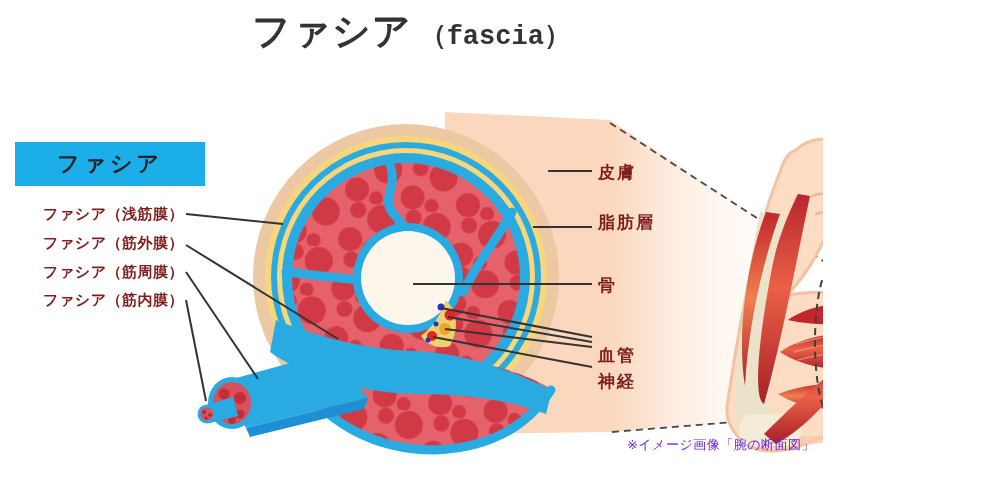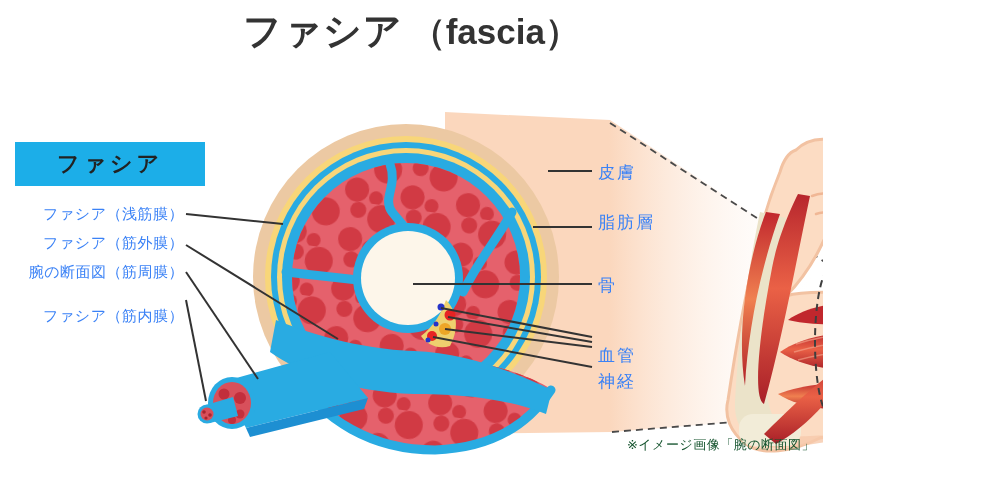--- a/index.html
+++ b/index.html
@@ -2,28 +2,28 @@
 <html><head>
 <meta charset="utf-8">
 <style>
   html,body{margin:0;padding:0;background:#fff;}
   body{font-family:"Liberation Sans","DejaVu Sans",sans-serif;}
   .stage{position:relative;width:823px;height:480px;background:#fff;overflow:hidden;}
   .stage svg{position:absolute;left:0;top:0;}
   .title-row{position:absolute;left:0;top:6px;width:100%;display:flex;justify-content:center;
              align-items:baseline;gap:8px;color:#333;font-weight:bold;letter-spacing:1px;}
   .title-main,.title-suffix{font-size:38px;}
-  .title-paren{font-size:35px;letter-spacing:0;}
+  .title-paren{font-size:27px;letter-spacing:0;font-family:Liberation Mono, monospace;}
   .legend-box{position:absolute;left:15px;top:142px;width:190px;height:44px;background:#1caee8;
               display:flex;align-items:center;justify-content:center;font-size:22px;font-weight:bold;
               color:#222;letter-spacing:4px;}
-  .lbl{position:absolute;color:#3b82f6;font-weight:normal;white-space:nowrap;}
+  .lbl{position:absolute;color:#7f1d1d;font-weight:bold;white-space:nowrap;}
   .lbl-left{left:14px;width:170px;text-align:right;font-size:15px;letter-spacing:0.5px;}
   .lbl-right{left:598px;font-size:17px;letter-spacing:2px;}
-  .caption{position:absolute;right:8px;top:436px;font-size:13px;color:#14532d;letter-spacing:0.5px;}
+  .caption{position:absolute;right:8px;top:436px;font-size:13px;color:#6d28d9;letter-spacing:0.5px;}
 </style>
 </head>
 <body>
 
 <div class="stage">
 
 <svg width="1000" height="480" viewBox="0 0 1000 480">
   <defs>
     <linearGradient id="fanGrad" x1="0" y1="0" x2="1" y2="0">
       <stop offset="0" stop-color="#fbd7bd"></stop>
@@ -165,22 +165,22 @@
 
 <div class="title-row">
   <span class="title-main">ファシア</span>
   <span class="title-paren">（fascia）</span>
 </div>
 
 <div class="legend-box">ファシア</div>
 
 <div class="lbl lbl-left" style="top:205px">ファシア（浅筋膜）</div>
 <div class="lbl lbl-left" style="top:234px">ファシア（筋外膜）</div>
-<div class="lbl lbl-left" style="top:263px">腕の断面図（筋周膜）</div>
-<div class="lbl lbl-left" style="top:307px">ファシア（筋内膜）</div>
+<div class="lbl lbl-left" style="top:263px">ファシア（筋周膜）</div>
+<div class="lbl lbl-left" style="top:291px">ファシア（筋内膜）</div>
 
 <div class="lbl lbl-right" style="top:161px">皮膚</div>
 <div class="lbl lbl-right" style="top:211px">脂肪層</div>
 <div class="lbl lbl-right" style="top:274px">骨</div>
 <div class="lbl lbl-right" style="top:344px">血管</div>
 <div class="lbl lbl-right" style="top:370px">神経</div>
 
 <div class="caption">※イメージ画像「腕の断面図」</div>
 
 </div>

